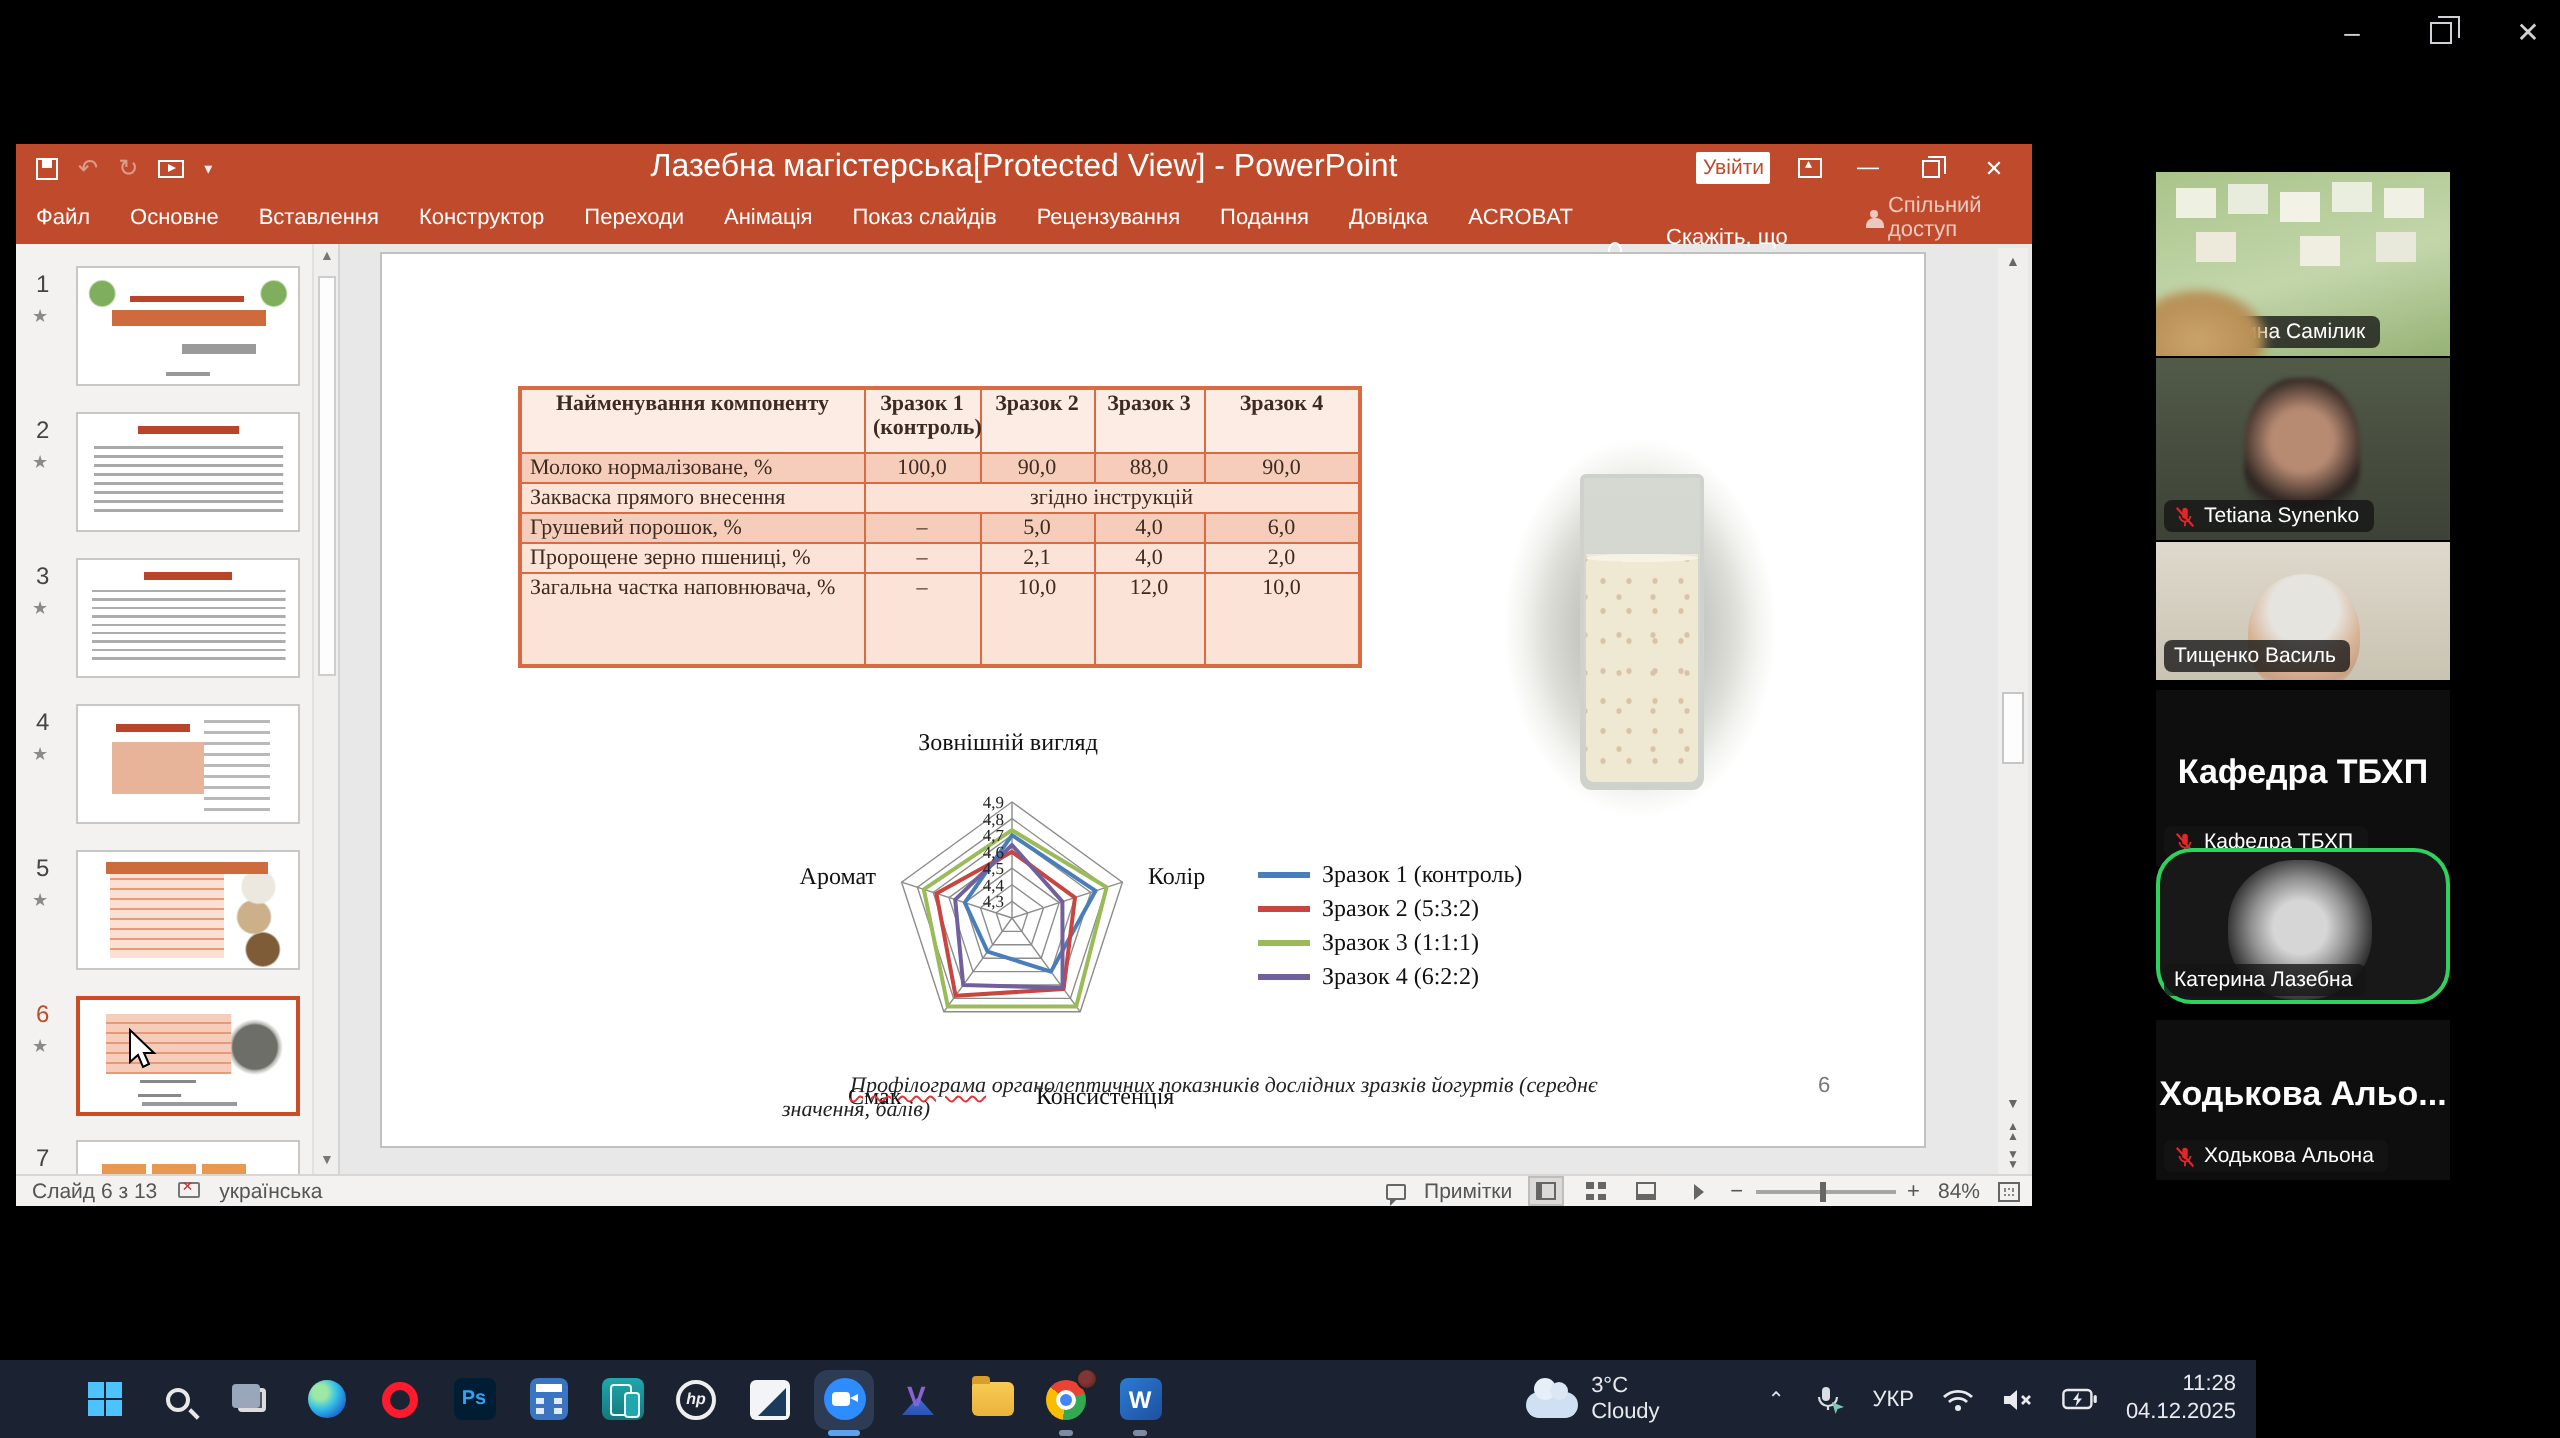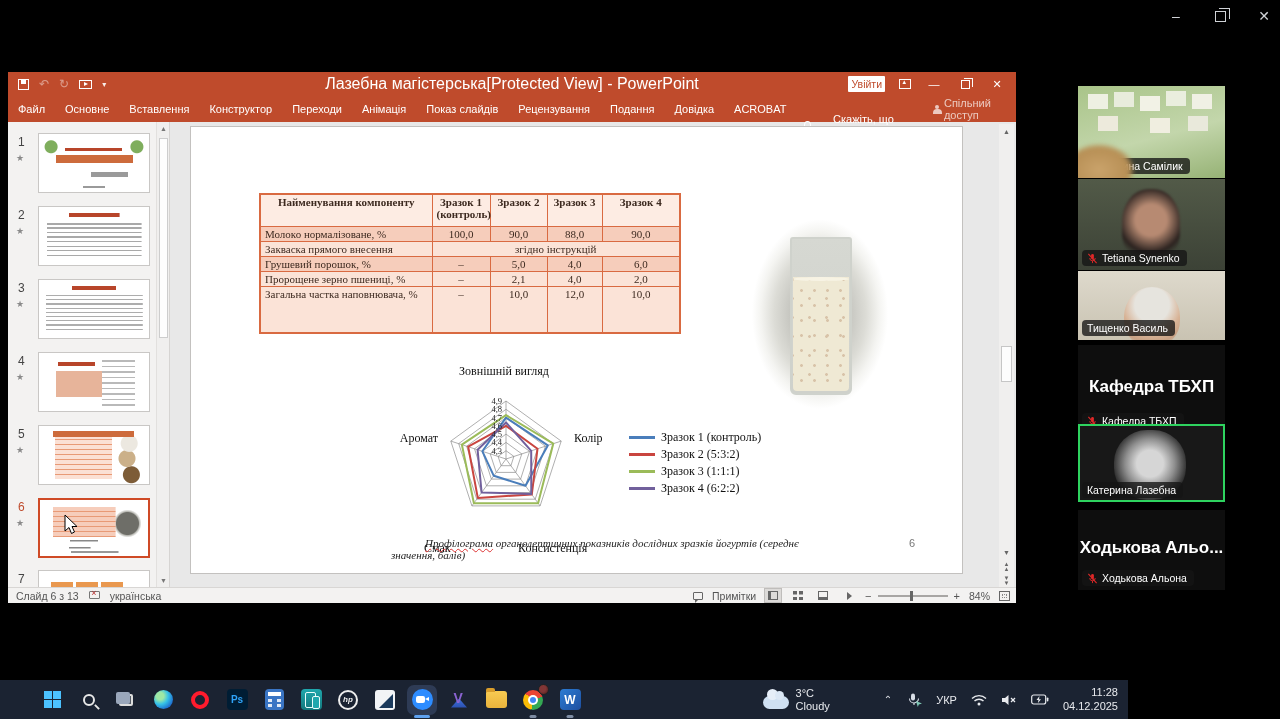--- a/index.html
+++ b/index.html
@@ -169,21 +169,21 @@
   .big-name { position:absolute; left:0; right:0; top:50%; transform:translateY(-62%); text-align:center; color:#fff; font-size:17px; font-weight:bold; white-space:nowrap; }
   .v-marina { background:linear-gradient(165deg,#a9c489 0%, #c3d6ab 55%, #96b275 100%); }
   .v-marina::before { content:''; position:absolute; left:10px; top:8px; width:20px; height:15px; background:#eef0e2; box-shadow:26px -2px #e8ecdc, 52px 2px #f2f2e6, 78px -3px #eaeede, 104px 0 #f0f0e4, 10px 22px #edeadc, 62px 24px #f0eee0, 100px 22px #e9e9db; }
   .v-marina::after { content:''; position:absolute; left:-14px; bottom:-18px; width:70px; height:52px; border-radius:50%; background:radial-gradient(#caa36b 0%, #b78f55 60%, transparent 75%); filter:blur(2px); }
   .v-tetiana { background:linear-gradient(#525a48 0%, #3c4236 100%); }
   .v-tetiana::before { content:''; position:absolute; left:44px; top:10px; width:58px; height:74px; border-radius:45% 45% 40% 40%; background:radial-gradient(circle at 50% 42%, #b78a72 0 30%, #2c2320 62%, transparent 75%); filter:blur(1px); }
   .v-vasyl { background:linear-gradient(#ded9cc 0%, #c9c3b2 100%); }
   .v-vasyl::before { content:''; position:absolute; left:46px; top:16px; width:56px; height:60px; border-radius:50% 50% 44% 44%; background:radial-gradient(circle at 50% 30%, #e6e4de 0 34%, #d8b396 58%, #c8a184 75%, transparent 85%); }
   .v-kateryna { background:#181818; }
   .v-kateryna::before { content:''; position:absolute; left:36px; top:6px; width:72px; height:70px; border-radius:46%; background:radial-gradient(circle at 50% 48%, #d6d6d6 0 26%, #8f8f8f 48%, #303030 72%, transparent 82%); filter:grayscale(1); }
-  .tile.active { outline:2px solid #2ed35f; outline-offset:-2px; }
+  .tile.active { outline:2px solid #2ed35f; outline-offset:-2px;border-radius:18px; }
   .mic-muted { width:11px; height:11px; flex:0 0 auto; }
 
   
   .taskbar { position:absolute; left:0; bottom:0; width:1128px; height:39px; background:#1b2332; display:flex; align-items:center; }
   .tb-icons { display:flex; align-items:center; gap:13px; margin-left:40px; }
   .app { position:relative; width:24px; height:24px; display:flex; align-items:center; justify-content:center; cursor:pointer; }
   .app .under { position:absolute; bottom:-6px; left:50%; transform:translateX(-50%); width:7px; height:3px; border-radius:2px; background:#7e8ca3; }
   .app.active-app { background:#2e3b55; border-radius:4px; box-shadow:0 0 0 3px #2e3b55; }
   .app.active-app .under { width:16px; background:#5ea1ef; }
   .ic-start { width:17px; height:17px; background:

